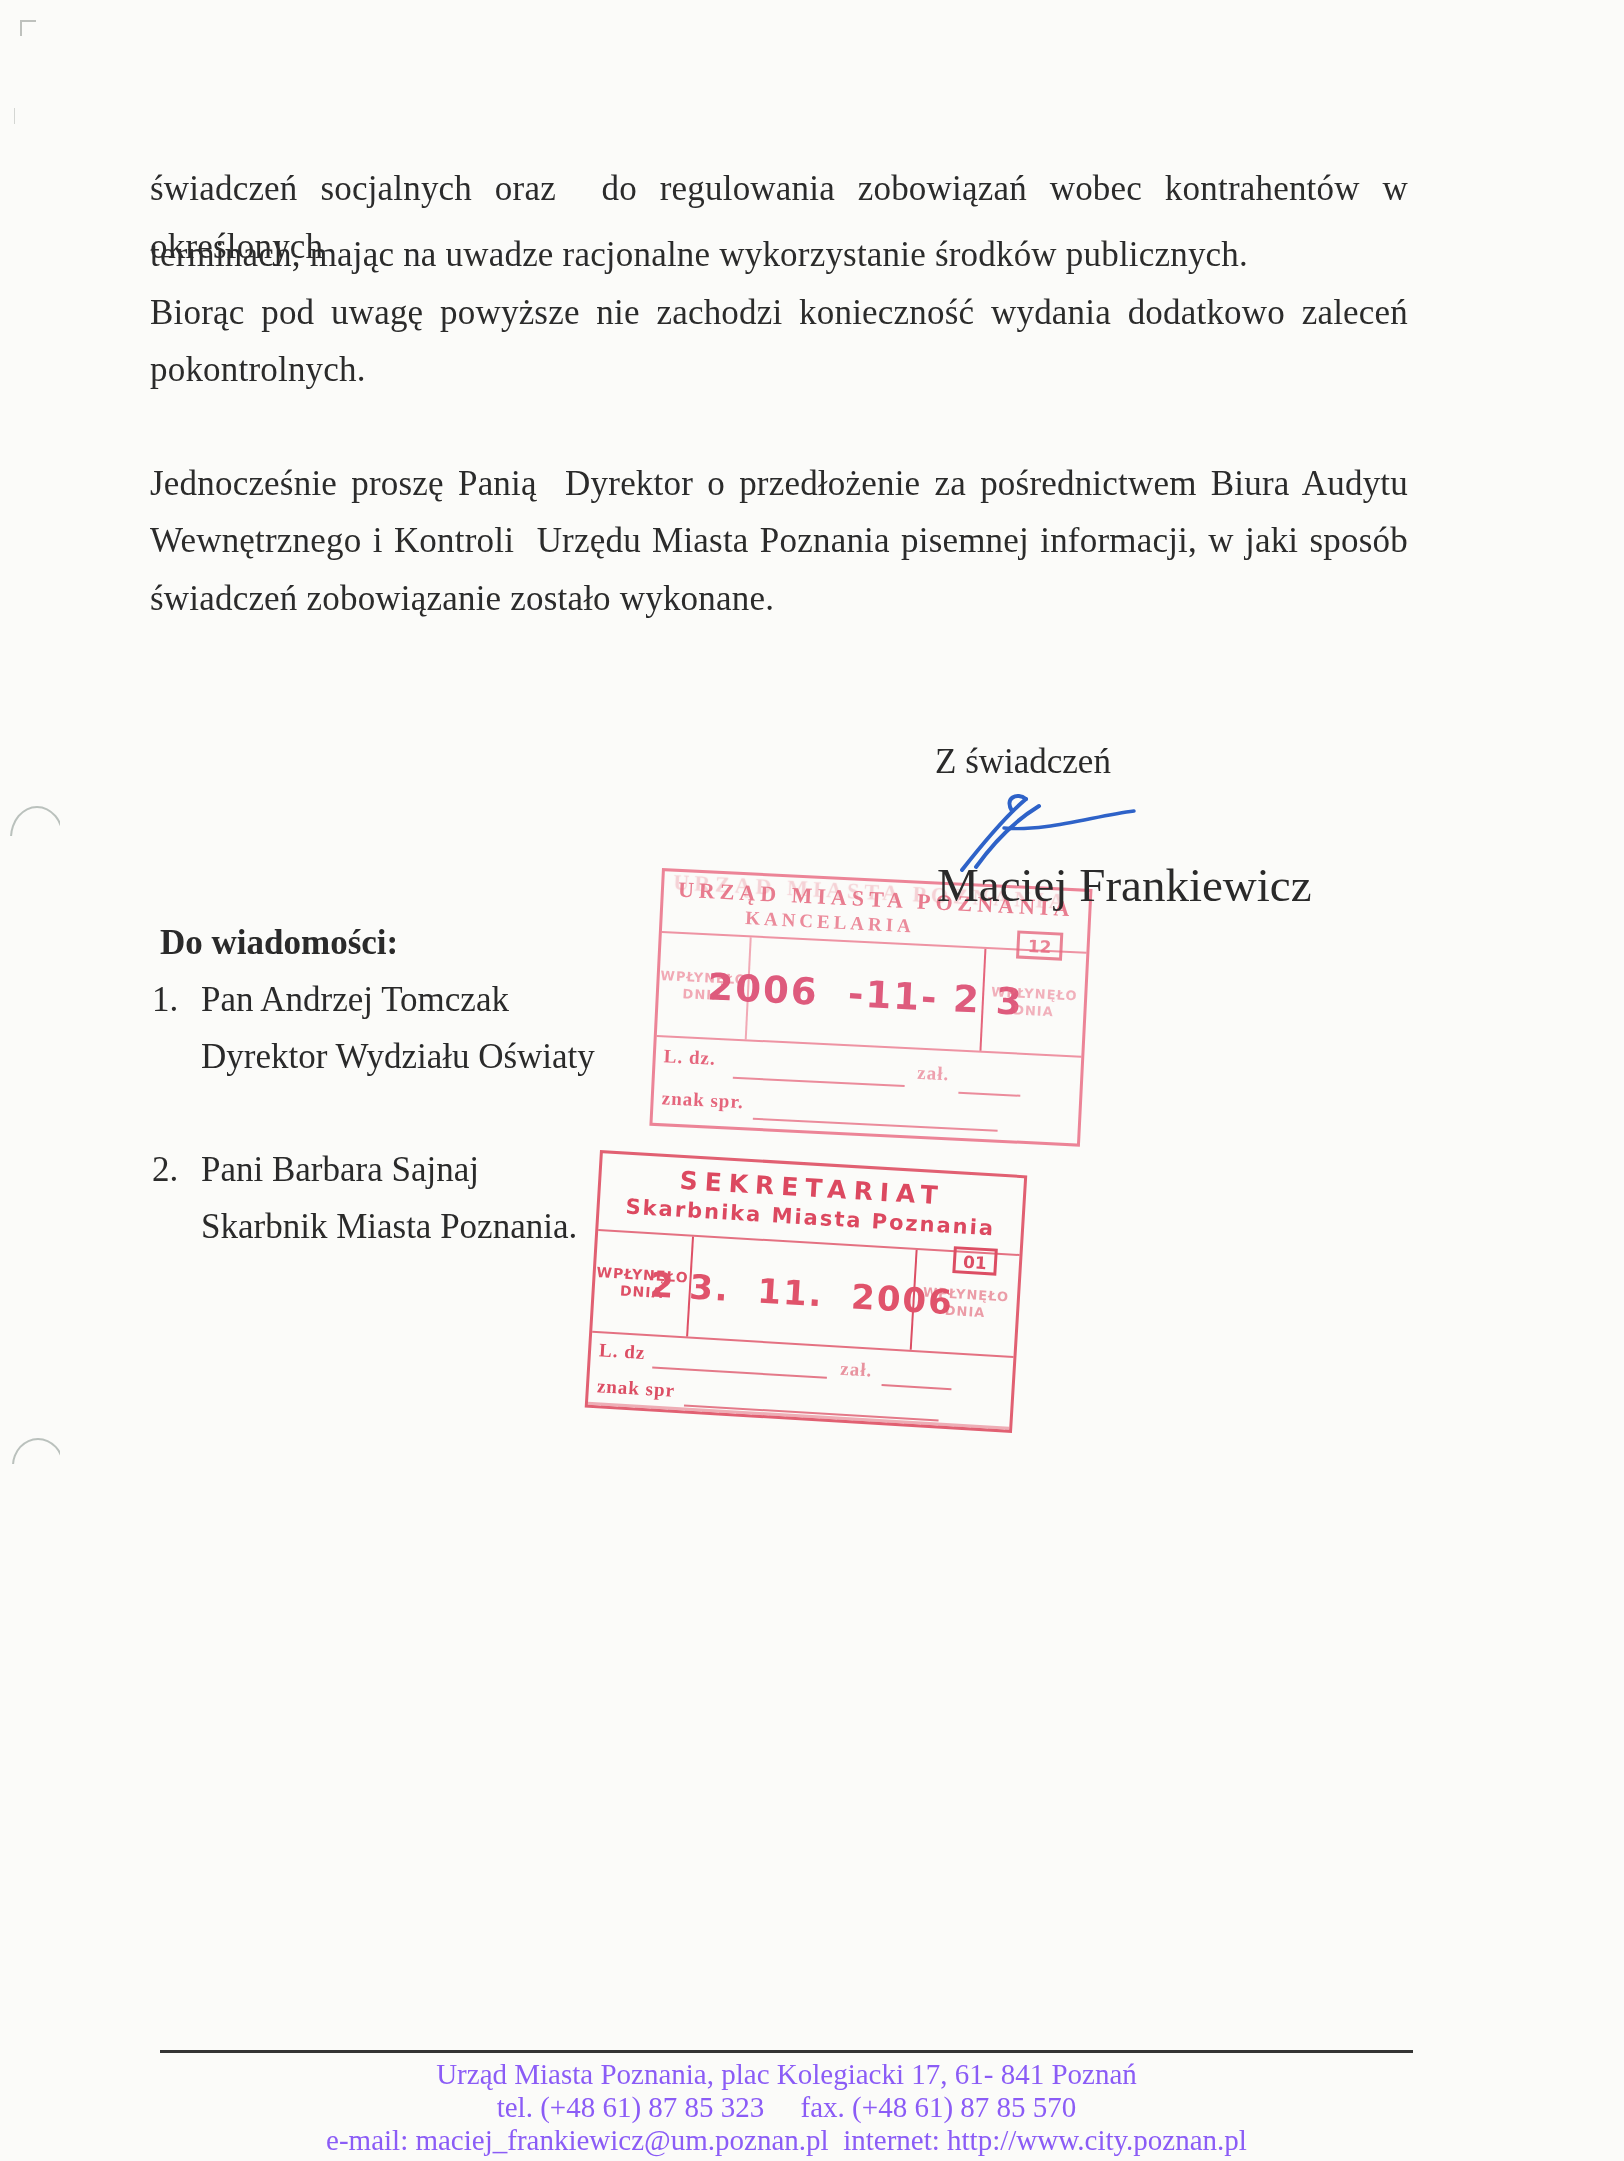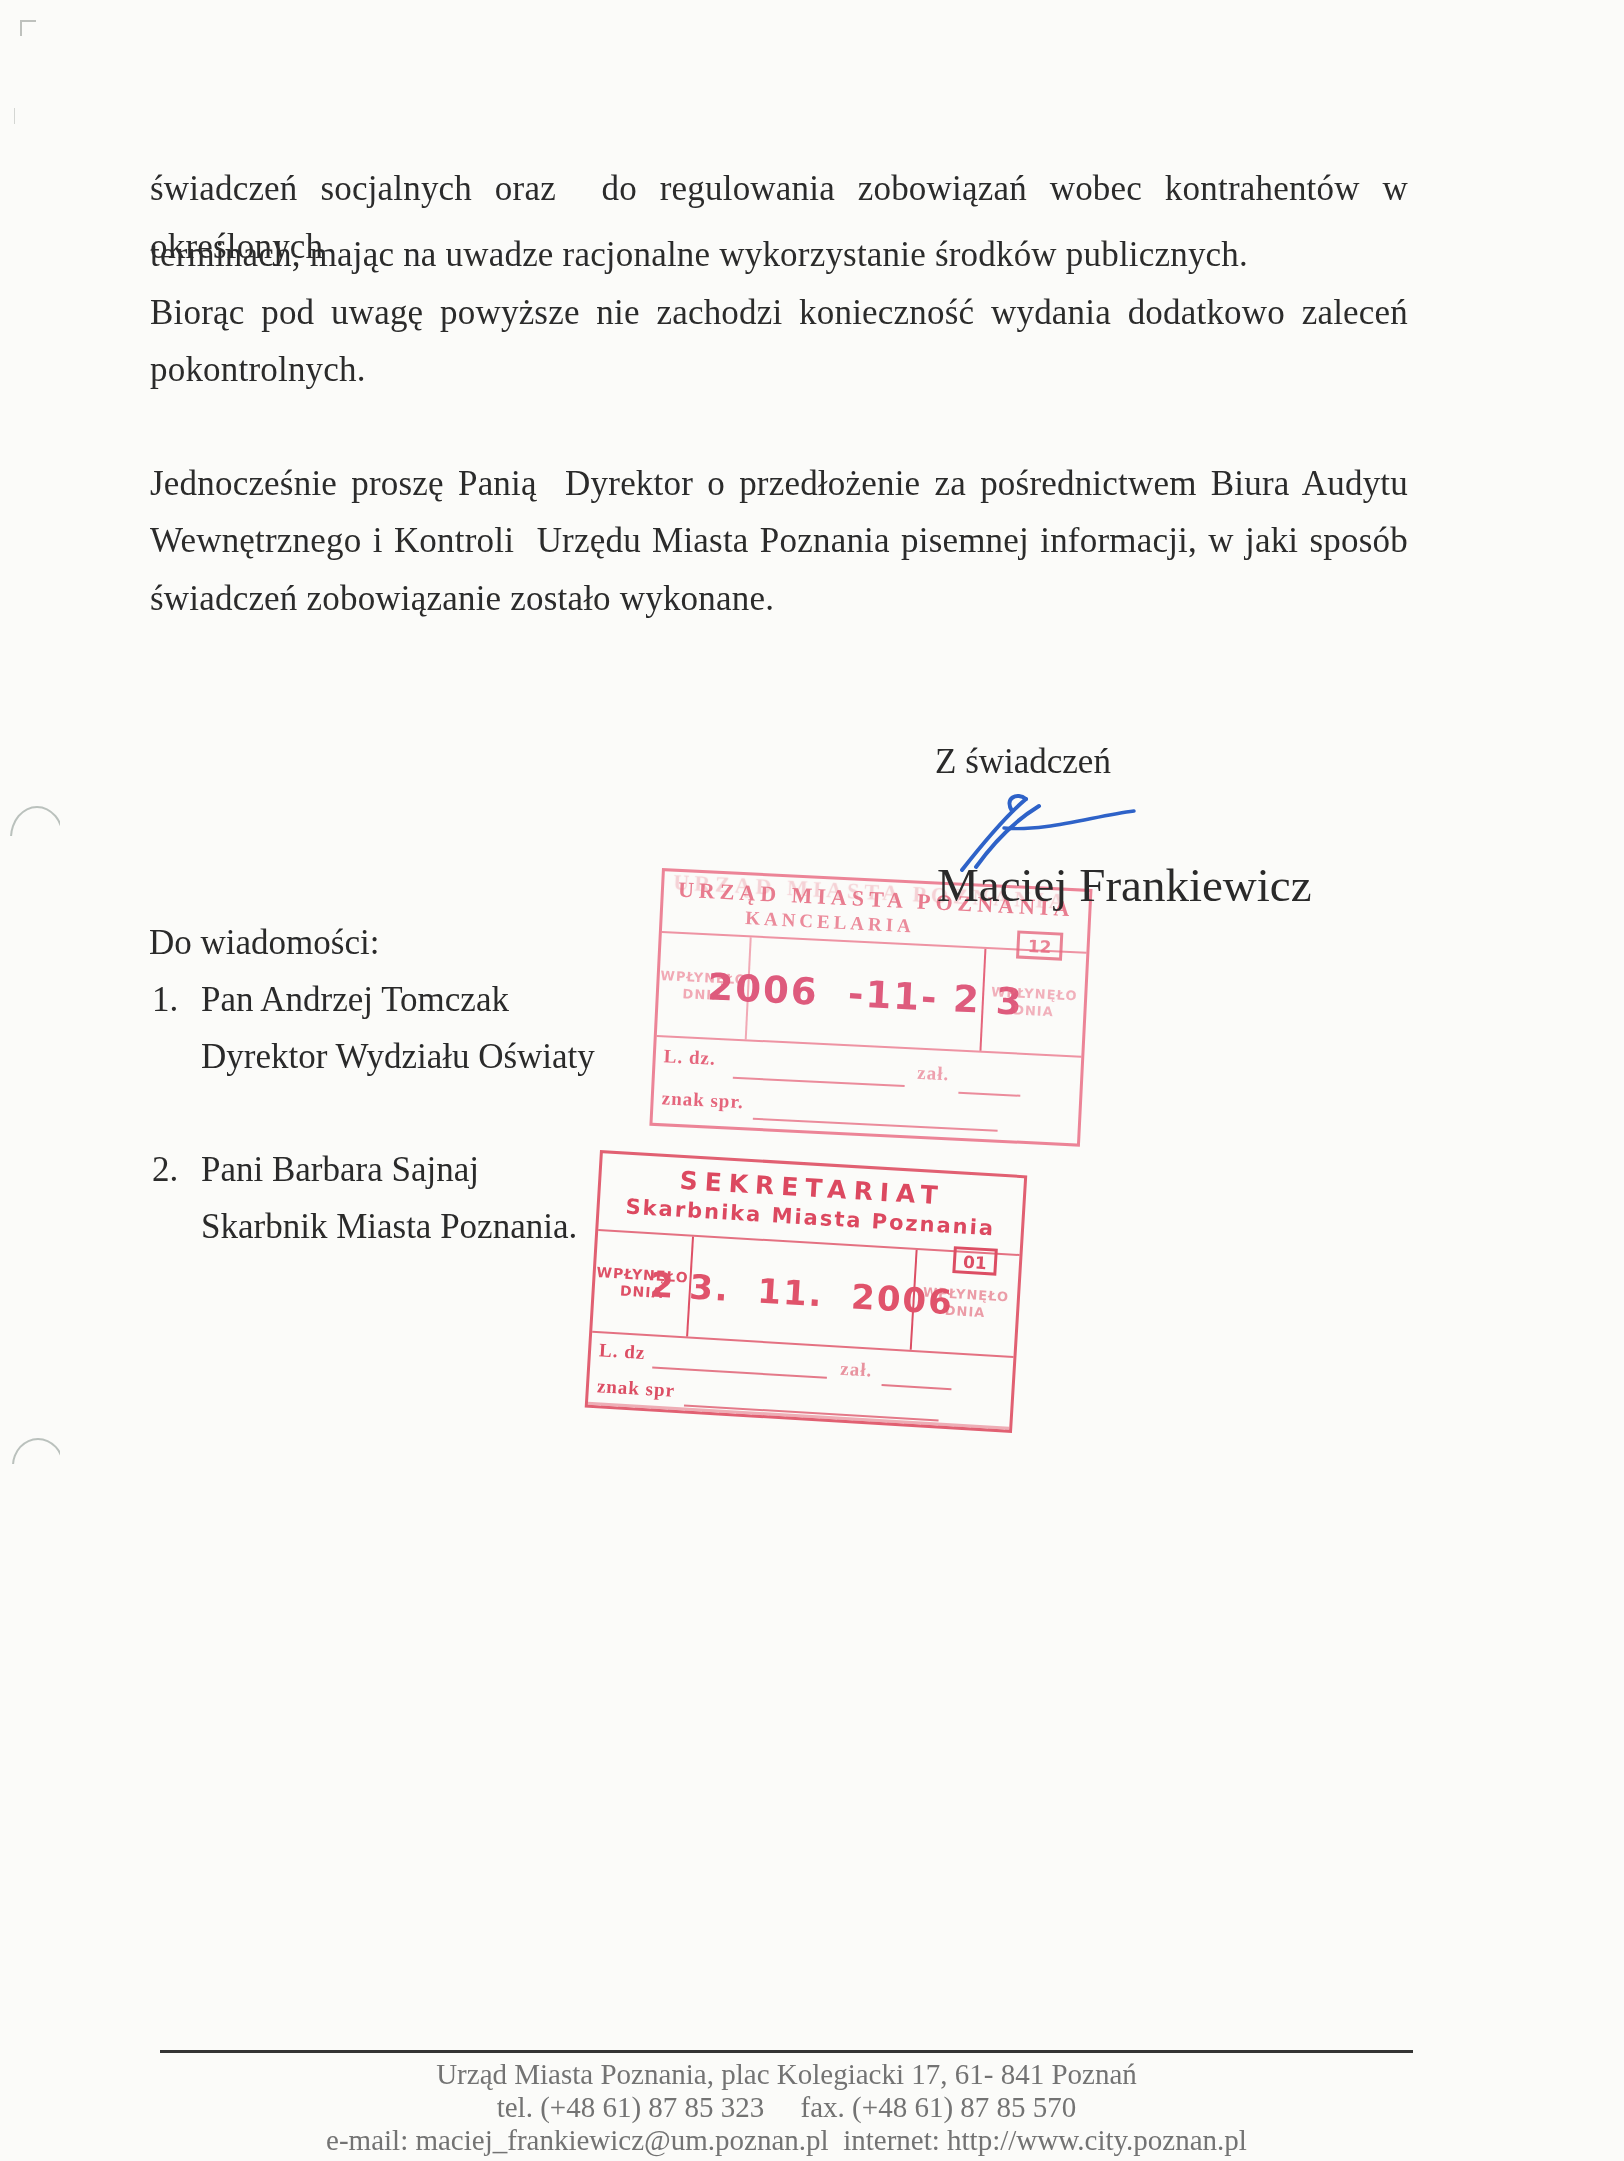--- a/index.html
+++ b/index.html
@@ -86,21 +86,21 @@
   .sekr-date{font-size:34px;letter-spacing:2px;color:#e4546e;}
   .st-fields{position:absolute;left:0;right:0;bottom:0;font-family:"Liberation Serif",serif;}
   .kanc-fields{top:166px;}
   .sekr-fields{top:180px;}
   .fld{position:absolute;font-size:19px;font-weight:bold;letter-spacing:1px;}
   .fline{position:absolute;border-bottom:2px solid currentColor;opacity:.75;}
   .faint{opacity:.6;}
 
   
   .footer-rule{position:absolute;left:160px;top:2050px;width:1253px;height:3px;background:#343434;}
-  .fline-txt{position:absolute;left:160px;width:1253px;text-align:center;font-size:29px;line-height:33px;color:#737373;}
+  .fline-txt{position:absolute;left:160px;width:1253px;text-align:center;font-size:29px;line-height:33px;color:#8b5cf6;}
 
   
   .arc-wrap{position:absolute;overflow:hidden;}
   .arc{width:100%;height:200%;border:2px solid #aab3ae;border-radius:50%;opacity:.8;}
   .corner-mark{position:absolute;border-left:2px solid #8d928d;border-top:2px solid #8d928d;opacity:.55;}
   .corner-mark2{position:absolute;border-left:1.5px solid #9aa09a;opacity:.4;}
 </style>
 </head>
 <body>
 
@@ -125,21 +125,21 @@
 <svg class="sig-svg" width="200" height="88" viewBox="0 0 200 88">
   <g fill="none" stroke="#2e62c8" stroke-width="4" stroke-linecap="round">
     <path d="M 16,80 C 38,52 62,24 80,9"></path>
     <path d="M 80,9 C 71,2 58,8 66,21"></path>
     <path d="M 30,77 C 48,52 70,30 93,16"></path>
     <path d="M 58,38 C 98,42 148,26 188,21" stroke-width="3.4"></path>
   </g>
 </svg>
 <div class="signer">Maciej Frankiewicz</div>
 
-<div class="dist" style="left:149px;top:914px;">Do wiadomości:</div>
+<div class="dist" style="left:160px;top:914px;font-weight:bold;">Do wiadomości:</div>
 <div class="dist" style="left:152px;top:971px;">1.</div>
 <div class="dist" style="left:201px;top:971px;">Pan Andrzej Tomczak</div>
 <div class="dist" style="left:201px;top:1028px;">Dyrektor Wydziału Oświaty</div>
 <div class="dist" style="left:152px;top:1141px;">2.</div>
 <div class="dist" style="left:201px;top:1141px;">Pani Barbara Sajnaj</div>
 <div class="dist" style="left:201px;top:1198px;">Skarbnik Miasta Poznania.</div>
 
 <div class="stamp stamp-kanc">
   <div class="st-title kanc-t1">URZĄD MIASTA POZNANIA</div>
   <div class="st-title kanc-t2">KANCELARIA</div>

